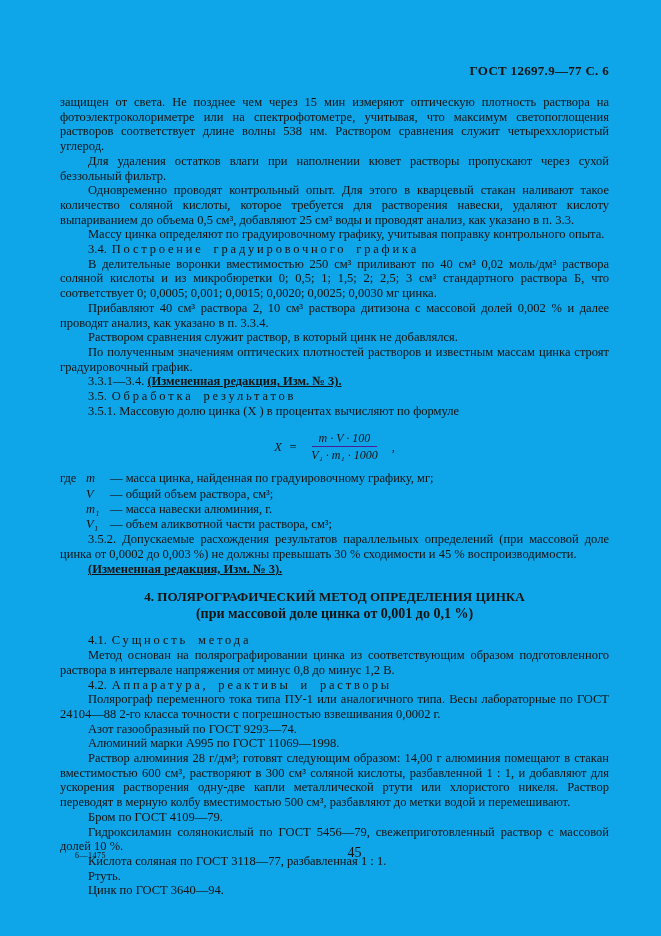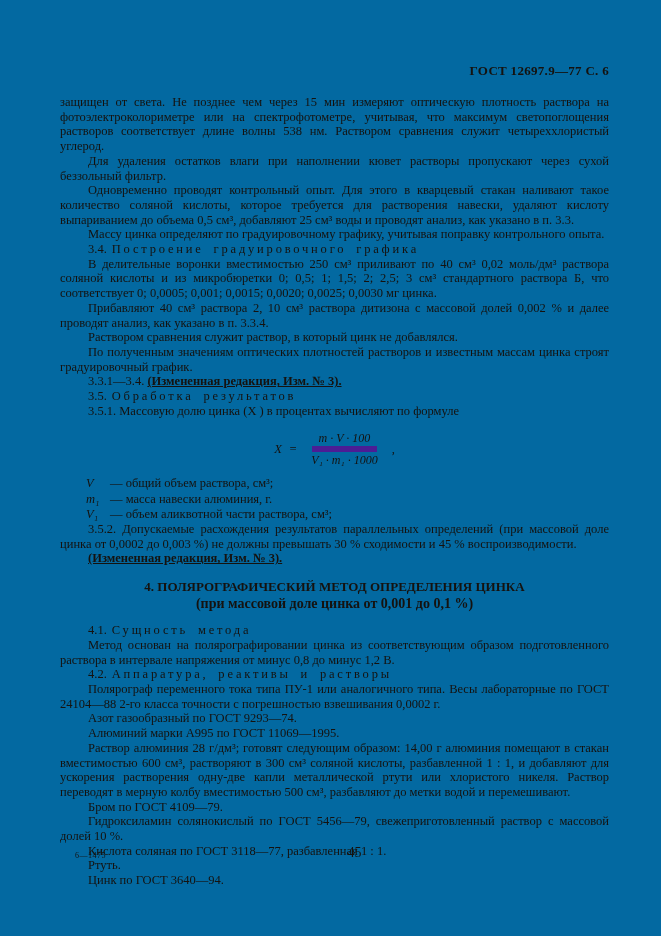--- a/index.html
+++ b/index.html
@@ -6,21 +6,21 @@
   html, body { width: 661px; height: 936px; }
   body {
     background: #ffffff;
     color: #15120f;
     font-family: "Liberation Serif", "DejaVu Serif", serif;
   }
   .page {
     position: relative;
     width: 661px;
     height: 936px;
-    background: #0369a1;
+    background: #0ea5e9;
     overflow: hidden;
   }
   .gost-header {
     position: absolute;
     top: 63px;
     right: 52px;
     font-size: 13px;
     font-weight: bold;
     letter-spacing: 0.3px;
   }
@@ -54,21 +54,21 @@
   }
   .frac {
     display: inline-flex;
     flex-direction: column;
     align-items: center;
     font-size: 12px;
     line-height: 14px;
   }
   .frac .num {
     padding: 0 7px 1px 7px;
-    border-bottom: 6px solid #4c1d95;
+    border-bottom: 1px solid #4c1d95;
   }
   .frac .den { padding: 1px 7px 0 7px; }
   .f-comma { font-style: normal; }
   
   .definitions { margin-top: 2px; }
   .def-row { display: flex; line-height: 15.2px; text-align: left; }
   .def-prefix { width: 26px; flex: 0 0 26px; }
   .def-term { width: 24px; flex: 0 0 24px; font-style: italic; }
   .def-desc { flex: 1; }
   
@@ -132,20 +132,25 @@
       <span>=</span>
       <span class="frac">
         <span class="num">m · V · 100</span>
         <span class="den">V₁ · m₁ · 1000</span>
       </span>
       <span class="f-comma">,</span>
     </div>
 
     <div class="definitions">
       <div class="def-row">
+        <span class="def-prefix">где</span>
+        <span class="def-term">m</span>
+        <span class="def-desc">—  масса цинка, найденная по градуировочному графику, мг;</span>
+      </div>
+      <div class="def-row">
         <span class="def-prefix"></span>
         <span class="def-term">V</span>
         <span class="def-desc">—  общий объем раствора, см³;</span>
       </div>
       <div class="def-row">
         <span class="def-prefix"></span>
         <span class="def-term">m₁</span>
         <span class="def-desc">—  масса навески алюминия, г.</span>
       </div>
       <div class="def-row">
@@ -164,21 +169,21 @@
     </div>
 
     <p class="indent"><span>4.1.</span><span class="spaced">Сущность метода</span></p>
 
     <p class="indent">Метод основан на полярографировании цинка из соответствующим образом подготовленного раствора в интервале напряжения от минус 0,8 до минус 1,2 В.</p>
 
     <p class="indent"><span>4.2.</span><span class="spaced">Аппаратура, реактивы и растворы</span></p>
 
     <p class="indent">Полярограф переменного тока типа ПУ-1 или аналогичного типа. Весы лабораторные по ГОСТ 24104—88 2-го класса точности с погрешностью взвешивания 0,0002 г.</p>
     <p class="indent">Азот газообразный по ГОСТ 9293—74.</p>
-    <p class="indent">Алюминий марки А995 по ГОСТ 11069—1995.</p>
+    <p class="indent">Алюминий марки А995 по ГОСТ 11069—1998.</p>
     <p class="indent">Раствор алюминия 28 г/дм³; готовят следующим образом: 14,00 г алюминия помещают в стакан вместимостью 600 см³, растворяют в 300 см³ соляной кислоты, разбавленной 1 : 1, и добавляют для ускорения растворения одну-две капли металлической ртути или хлористого никеля. Раствор переводят в мерную колбу вместимостью 500 см³, разбавляют до метки водой и перемешивают.</p>
     <p class="indent">Бром по ГОСТ 4109—79.</p>
     <p class="indent">Гидроксиламин солянокислый по ГОСТ 5456—79, свежеприготовленный раствор с массовой долей 10 %.</p>
     <p class="indent">Кислота соляная по ГОСТ 3118—77, разбавленная 1 : 1.</p>
     <p class="indent">Ртуть.</p>
     <p class="indent">Цинк по ГОСТ 3640—94.</p>
 
   </div>
 
   <div class="footer-order">6—1475</div>

